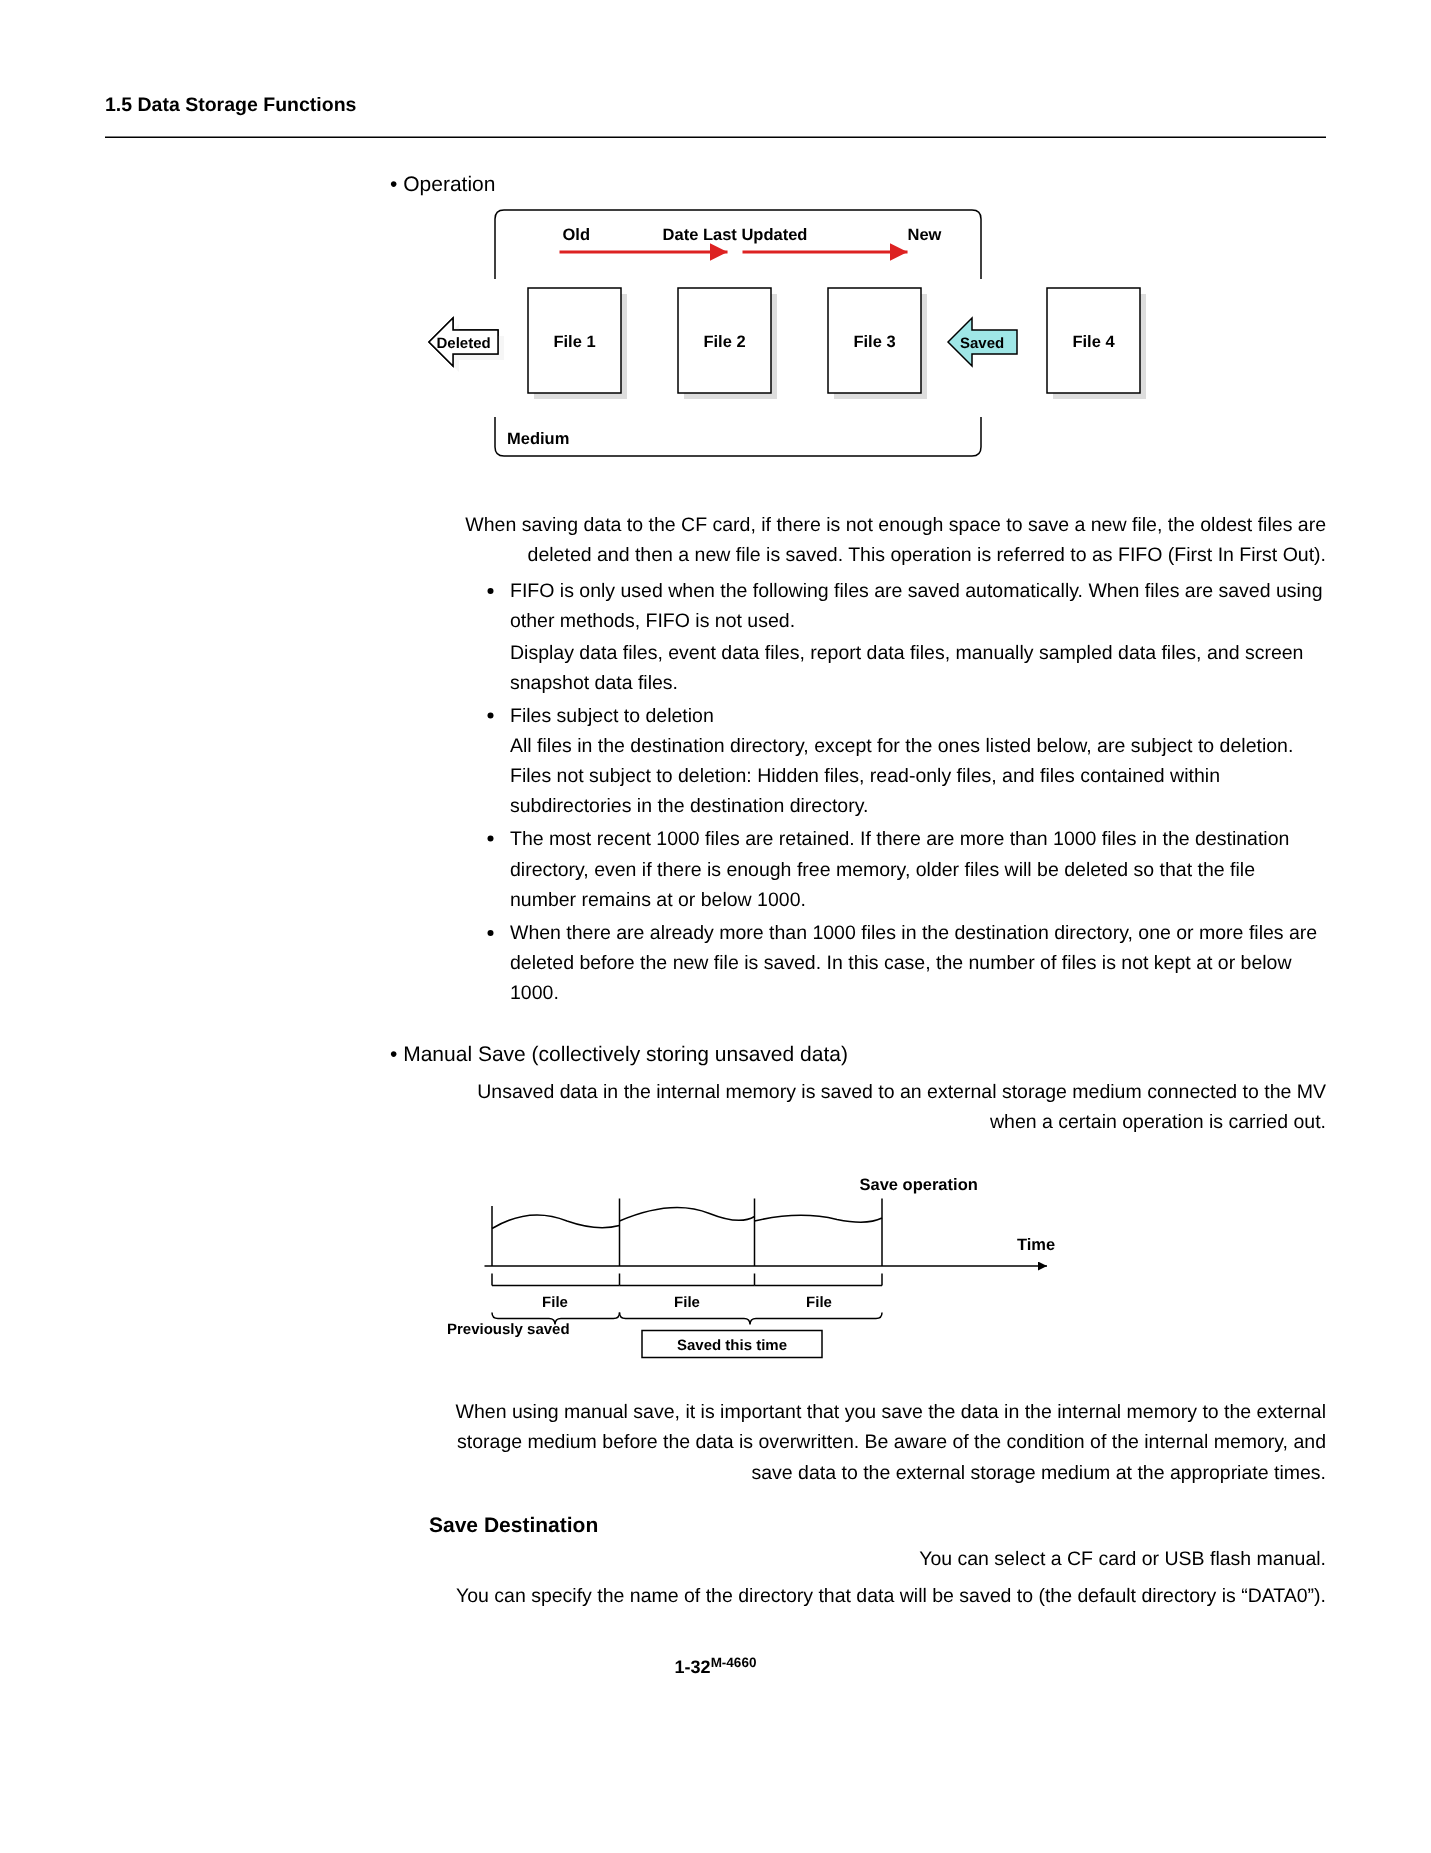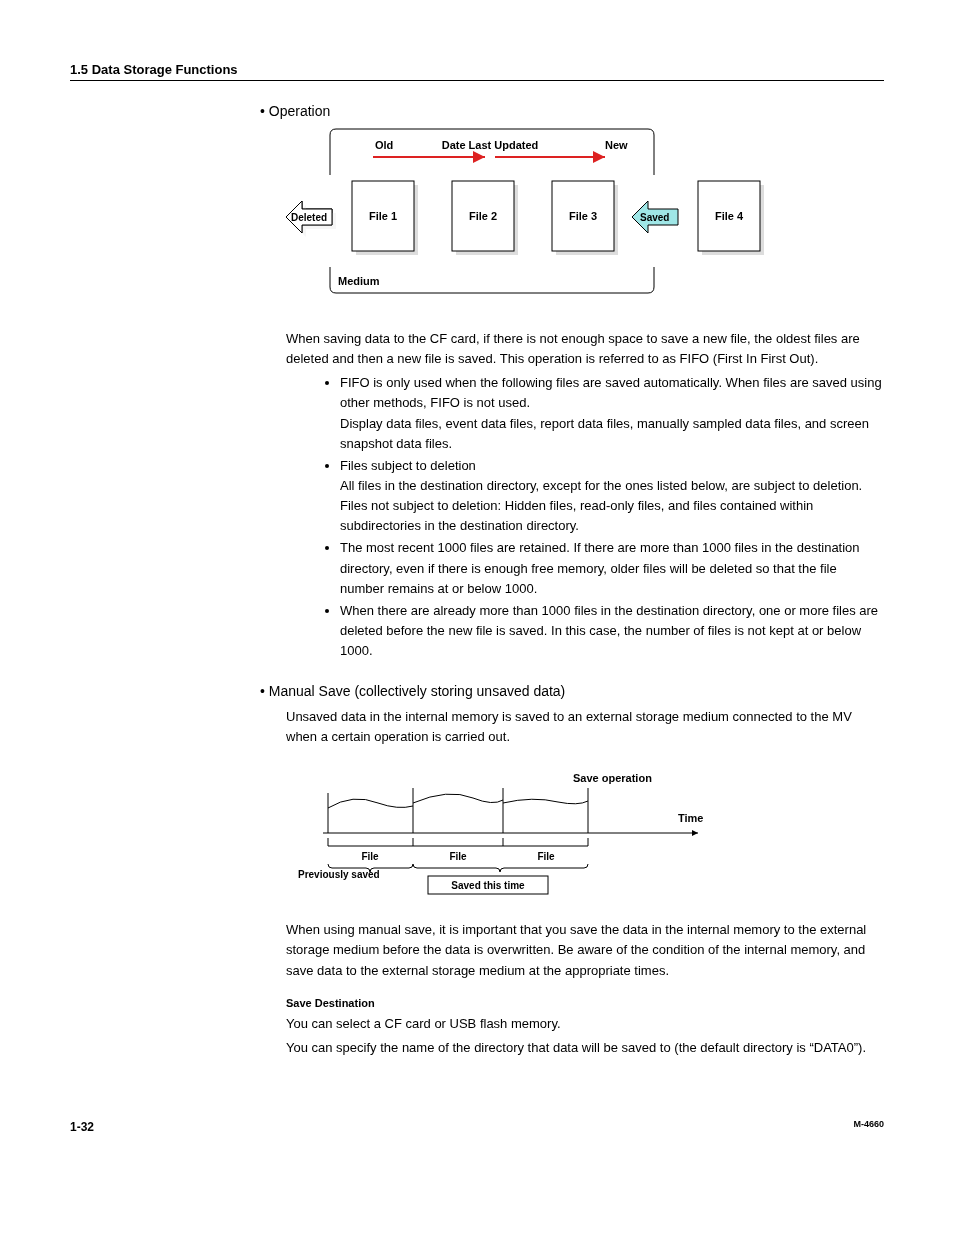--- a/index.html
+++ b/index.html
@@ -7,21 +7,21 @@
     font-size: 13px;
     color: #000;
     margin: 0;
     padding: 60px 70px 40px 70px;
     width: 954px;
     box-sizing: border-box;
     line-height: 1.55;
   }
   .header-line {
     border-bottom: 1px solid #000;
-    padding-bottom: 0;
+    padding-bottom: 11px;
     margin-bottom: 20px;
   }
   .header-title {
     font-weight: bold;
     font-size: 13px;
   }
   .content {
     margin-left: 190px;
   }
   .bullet-h {
@@ -30,38 +30,39 @@
     margin-bottom: 4px;
   }
   .bullet-h::before {
     content: "•  ";
   }
   .figure {
     margin: 4px 0 16px 0;
   }
   .para {
     margin: 0 0 4px 26px;
+    text-align: right;
   }
   ul.sub {
     margin: 0 0 20px 26px;
     padding-left: 22px;
   }
   ul.sub li {
     margin-bottom: 2px;
     margin-left: 32px;
   }
   .sect-h {
     font-weight: bold;
-    font-size: 11px;
+    font-size: 14px;
     margin: 14px 0 2px 26px;
   }
   .footer {
     display: flex;
-    justify-content: space-between;
-    margin-top: 60px;
+    justify-content: center;
+    margin-top: 28px;
     font-size: 12px;
   }
   .footer .pg { font-weight: bold; }
   .footer .doc { font-weight: bold; font-size: 9px; }
   svg text { font-family: Arial, Helvetica, sans-serif; }
 </style>
 </head>
 <body>
 
 <div class="header-line">
@@ -190,21 +191,21 @@
 
       <path d="M115 96 Q115 100 119 100 L198 100 Q202 100 202 104 Q202 100 206 100 L286 100 Q290 100 290 96" fill="none" stroke="#000"></path>
       <rect x="130" y="108" width="120" height="18" fill="#fff" stroke="#000"></rect>
       <text x="190" y="121" font-size="10" font-weight="bold" text-anchor="middle">Saved this time</text>
     </svg>
   </div>
 
   <p class="para">When using manual save, it is important that you save the data in the internal memory to the external storage medium before the data is overwritten. Be aware of the condition of the internal memory, and save data to the external storage medium at the appropriate times.</p>
 
   <div class="sect-h">Save Destination</div>
-  <p class="para">You can select a CF card or USB flash memory.</p>
+  <p class="para">You can select a CF card or USB flash manual.</p>
 
   <p class="para">You can specify the name of the directory that data will be saved to (the default directory is “DATA0”).</p>
 
 </div>
 
 <div class="footer">
   <span class="pg">1-32</span>
   <span class="doc">M-4660</span>
 </div>
 

